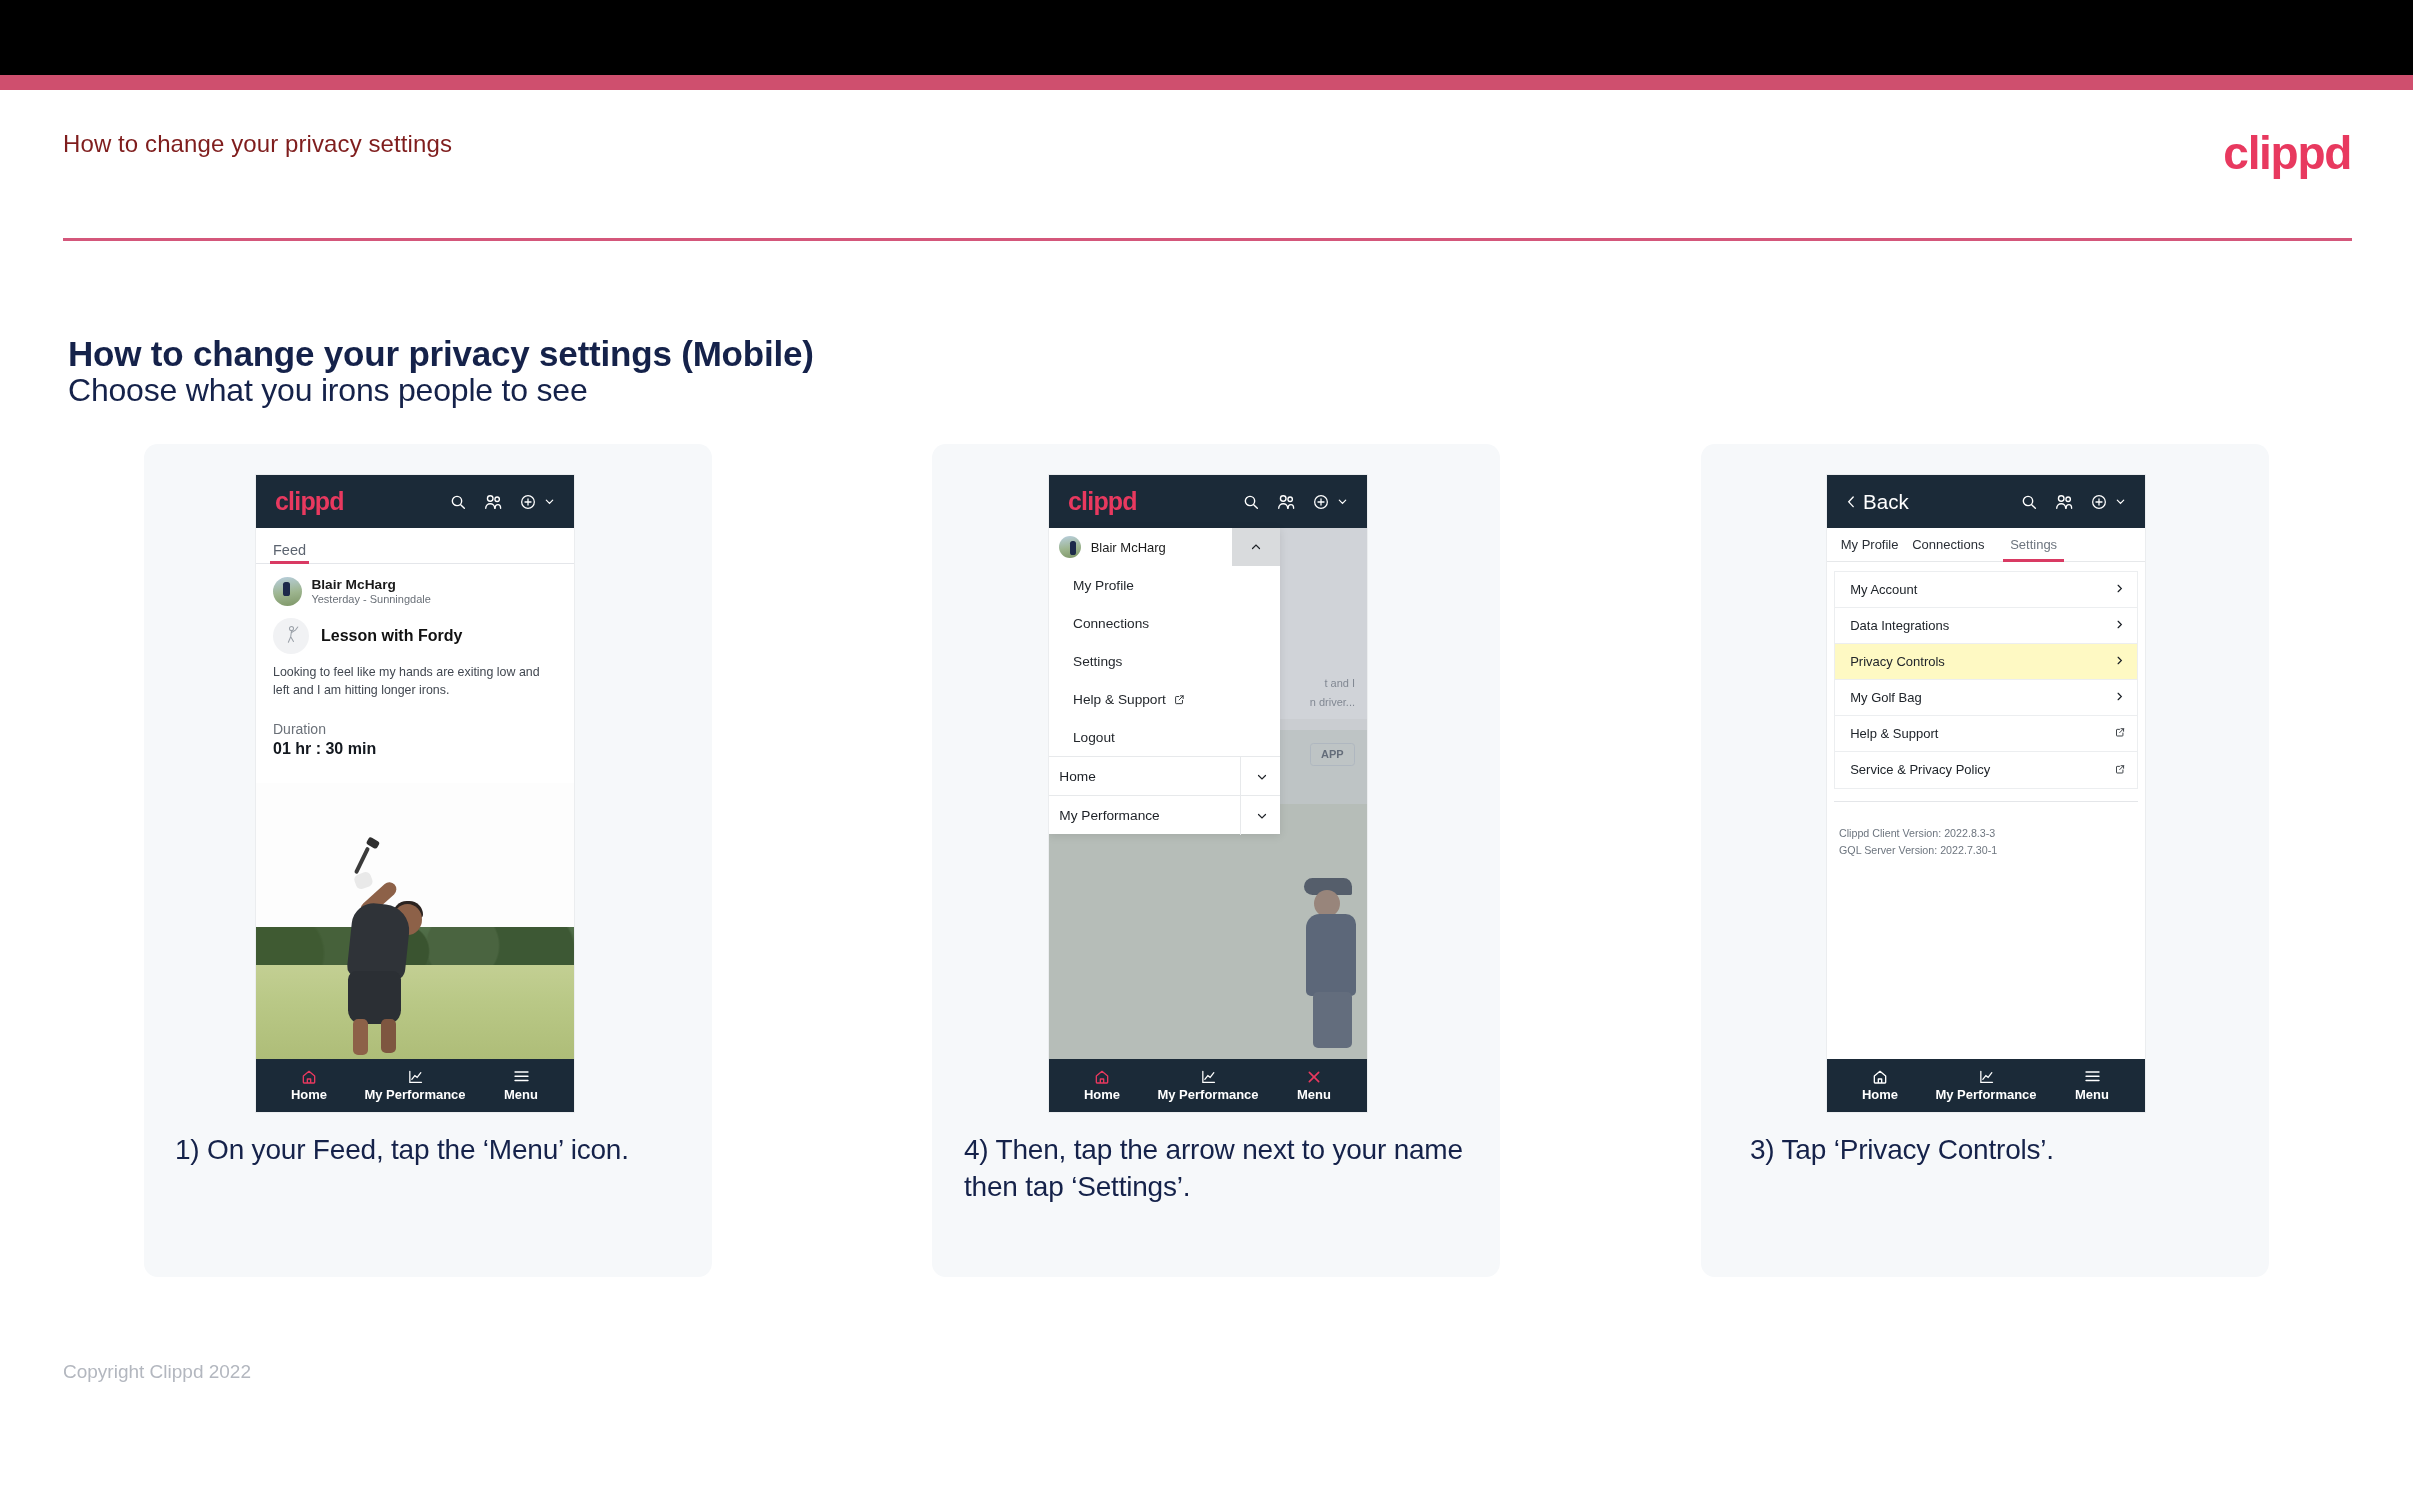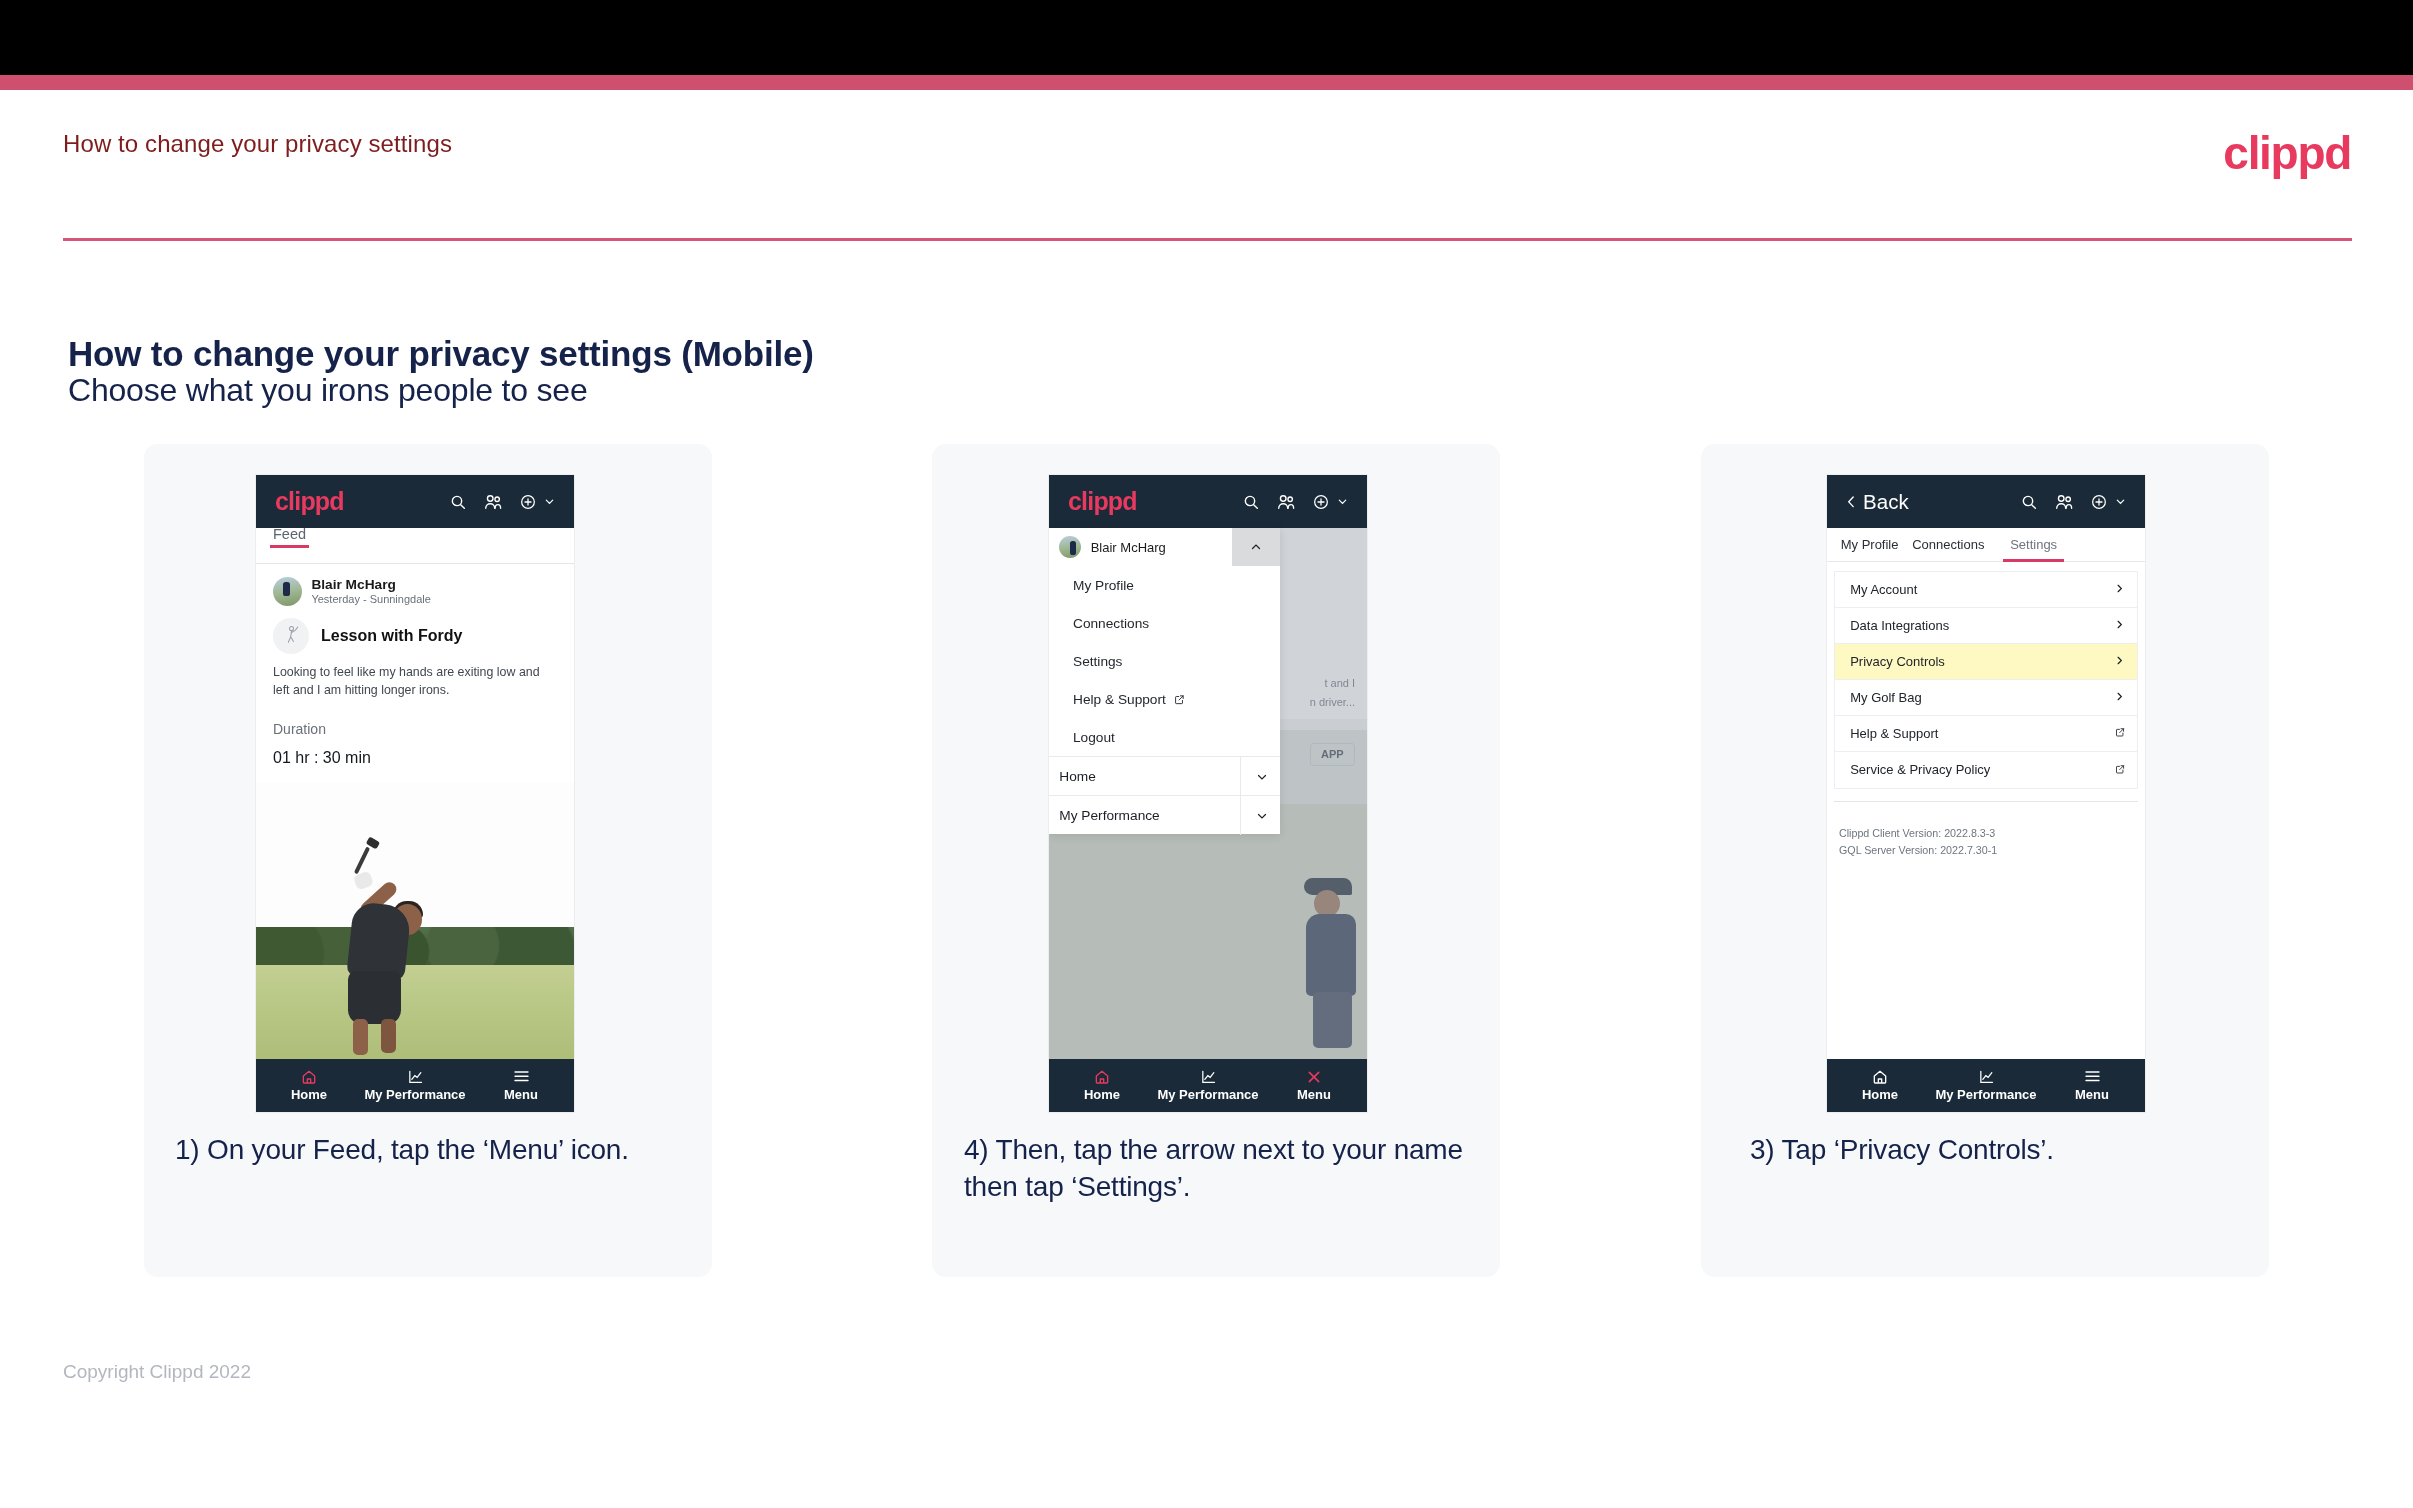--- a/index.html
+++ b/index.html
@@ -101,21 +101,21 @@
     flex: 1; display: flex; flex-direction: column;
     align-items: center; justify-content: center; gap: 2.6px;
   }
   .nav-item span { font-size: 13px; color: #ffffff; font-weight: 600; }
   .nav-item svg { display: block; }
 
   
   #phone-1 { left: 256px; top: 475px; width: 318px; height: 637px; }
   .feed-tabstrip {
     height: 36px; border-bottom: 0.9px solid #e4e6ea;
-    display: flex; align-items: flex-end; padding: 16px 17px;
+    display: flex; align-items: flex-end; padding: 0 17px;
   }
   .feed-tab {
     font-size: 14.5px; color: #5c6470; padding-bottom: 5.1px;
     border-bottom: 2.6px solid #d9days; position: relative;
   }
   .feed-tab::after {
     content: ""; position: absolute; left: -3.4px; right: -3.4px; bottom: -0.9px;
     height: 2.6px; background: #d93a63;
   }
   .post {
@@ -140,21 +140,21 @@
   .lesson-icon {
     width: 36px; height: 36px; border-radius: 50%; background: #f1f2f4;
     display: flex; align-items: center; justify-content: center; flex: 0 0 auto;
   }
   .lesson-title { font-size: 16px; font-weight: 700; color: #111; }
 
   .post-body {
     margin-top: 10.3px; font-size: 12.4px; line-height: 1.45; color: #414750;
   }
   .dur-label { margin-top: 21px; font-size: 14px; color: #6a7078; }
-  .dur-value { margin-top: 12px; font-size: 16px; font-weight: 400; color: #13181f; }
+  .dur-value { margin-top: 3px; font-size: 16px; font-weight: 700; color: #13181f; }
 
   .golf-photo {
     position: absolute; left: 0; right: 0; top: 308px; bottom: 53px;
     overflow: hidden;
     background: linear-gradient(180deg,#ffffff 0%,#fdfdfd 55%,#f3f4ef 57%,#cfd6a8 63%,#c7d09c 100%);
   }
   .gp-sky { position:absolute; left:0; top:0; width:100%; height:58%; background:#fdfdfd; }
   .gp-trees {
     position:absolute; left:0; top:52%; width:100%; height:16%;
     background: radial-gradient(circle at 8% 60%, #3f5a32 0 14%, transparent 15%),

